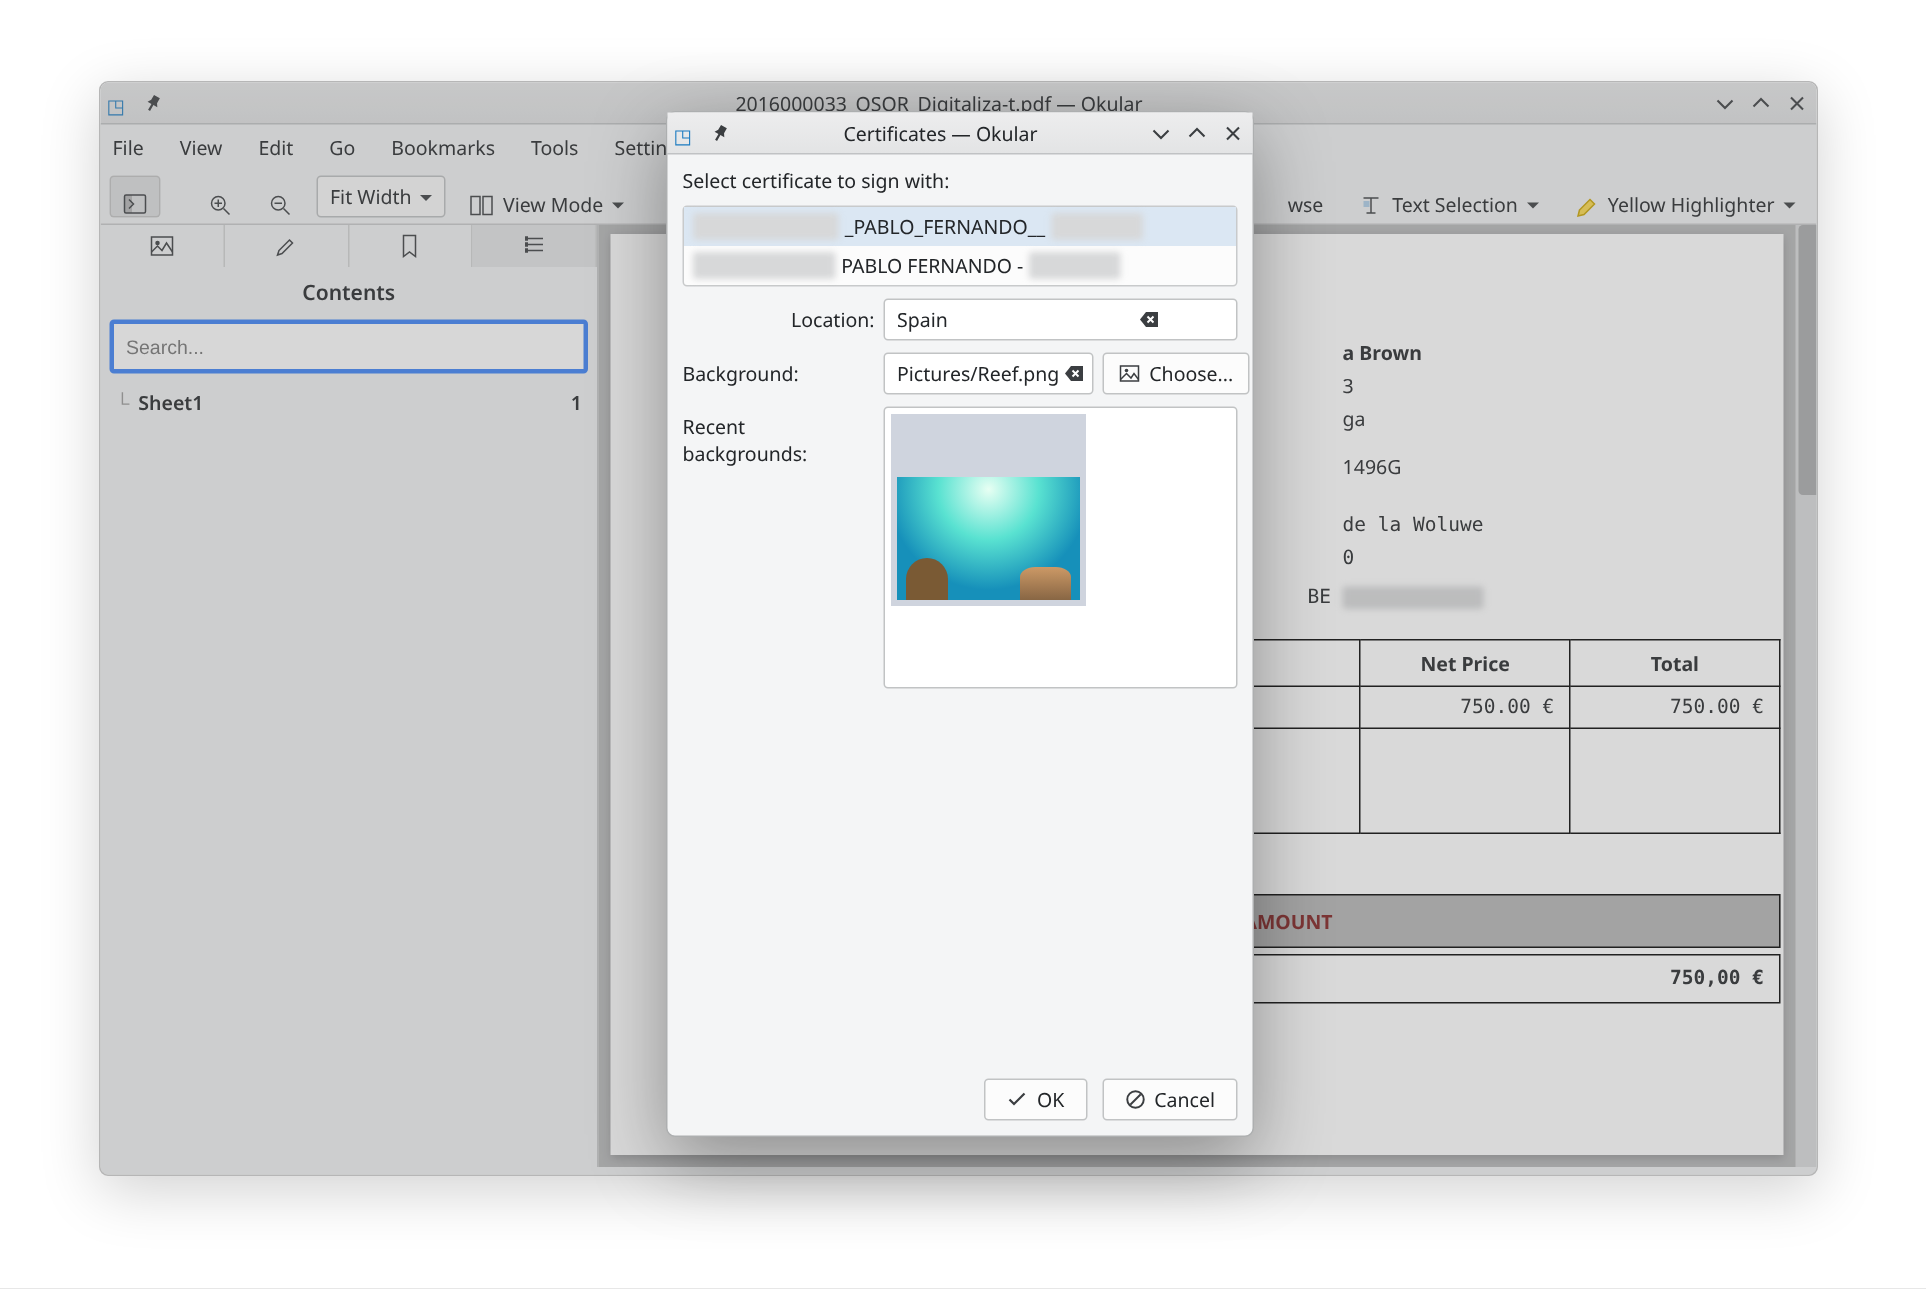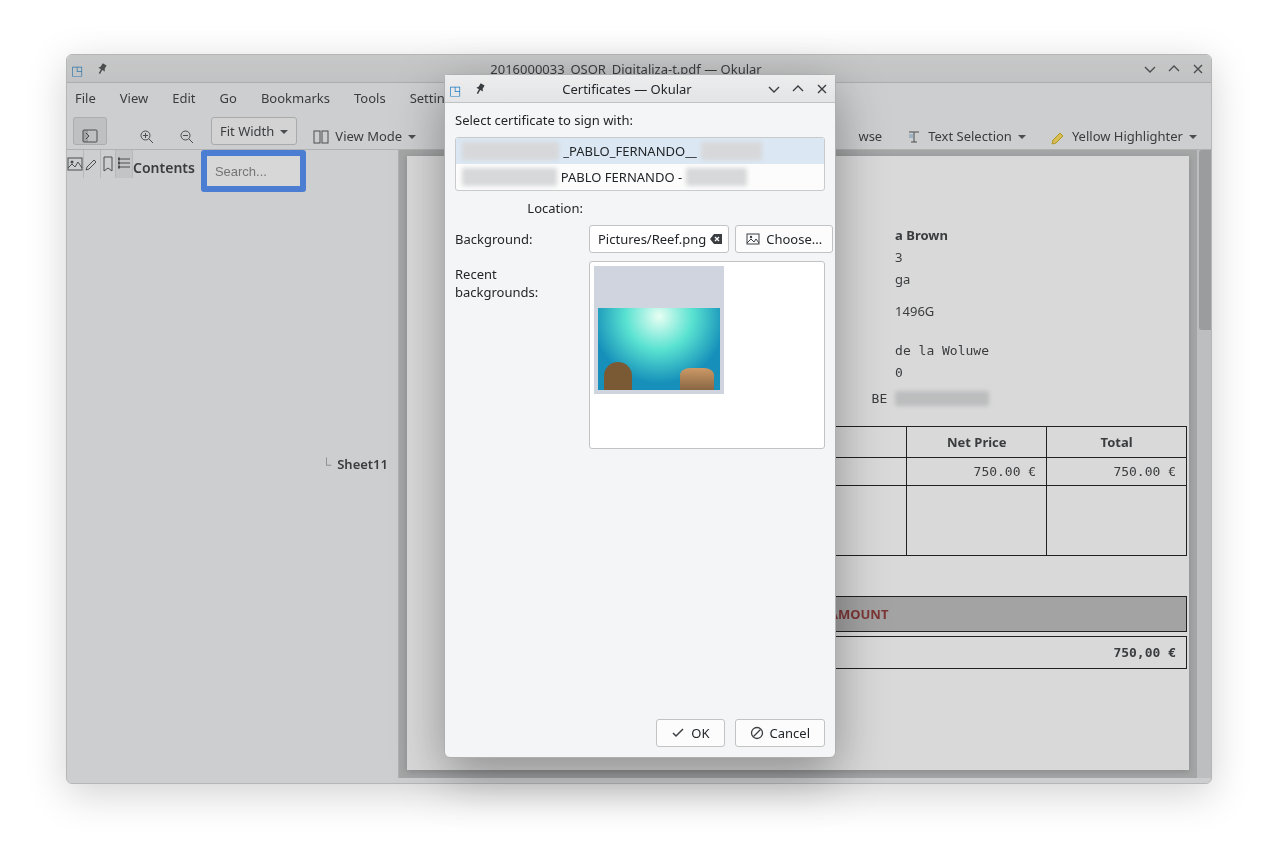--- a/index.html
+++ b/index.html
@@ -85,34 +85,34 @@
 .chev::after { content: ""; border: 4px solid transparent; border-top-color: #3b3e41; display: inline-block; transform: translateY(2px); }
 
 .content-area {
   display: flex;
   height: calc(100% - 28px - 32px - 40px);
 }
 .sidepanel {
   width: 332px;
   border-right: 1px solid #c7c8c9;
   display: flex;
-  flex-direction: row;
+  flex-direction: column;
 }
 .panel-tabs {
   display: grid;
   grid-template-columns: repeat(4,1fr);
   height: 28px;
 }
 .panel-tab { display: flex; align-items: center; justify-content: center; border-right: 1px solid #d0d1d2; cursor: pointer; }
 .panel-tab.active { background: #e1e2e3; }
 .panel-title { text-align: center; font-weight: 600; padding: 8px 0; font-size: 14px; }
 .search-box { margin: 0 6px 6px; }
 .search-box input {
   width: 100%; height: 28px;
-  border: 6px solid #3b82f6;
+  border: 3px solid #3b82f6;
   border-radius: 3px;
   padding: 15px 8px;
   font-size: 13px;
   background: #fcfcfc;
 }
 .tree-row {
   display: flex; align-items: center;
   padding: 4px 10px;
   font-size: 13px;
 }
@@ -441,20 +441,29 @@
       <div class="cert-item">
         <span class="blur">XXXXXX XXXXXX</span>
         <span> PABLO FERNANDO - </span>
         <span class="blur">XXXXXXXX</span>
       </div>
     </div>
 
 
     <div class="form-row">
       <div class="lbl">Location:</div>
+      <div class="text-field">
+        <span>Spain</span>
+        <span class="clear-btn">
+          <svg width="14" height="14" viewBox="0 0 14 14">
+              <path d="M5 2h8v10H5L1 7z" fill="#3b3e41"></path>
+              <path d="M6 5l4 4M10 5l-4 4" stroke="#fff" stroke-width="1.3"></path>
+            </svg>
+        </span>
+      </div>
     </div>
 
     <div class="bg-row">
       <div class="lbl">Background:</div>
       <div class="text-field">
         <span>Pictures/Reef.png</span>
         <span class="clear-btn">
           <svg width="14" height="14" viewBox="0 0 14 14">
               <path d="M5 2h8v10H5L1 7z" fill="#3b3e41"></path>
               <path d="M6 5l4 4M10 5l-4 4" stroke="#fff" stroke-width="1.3"></path>

